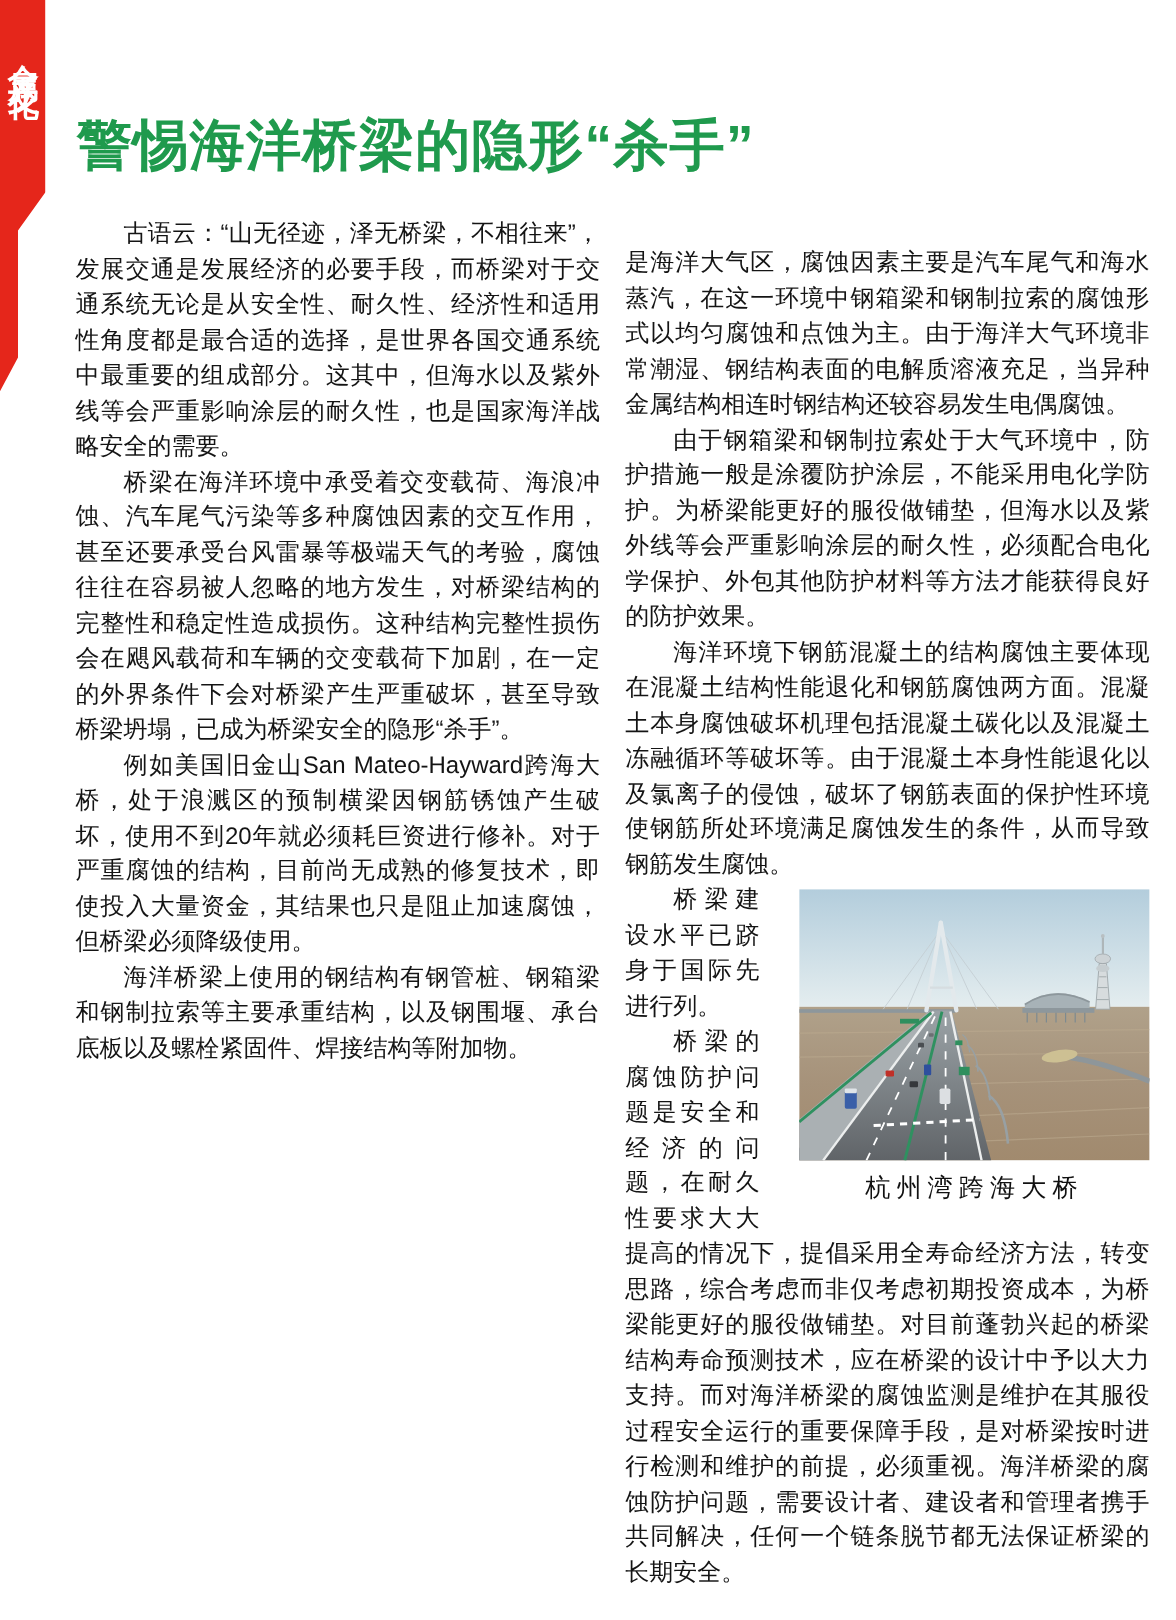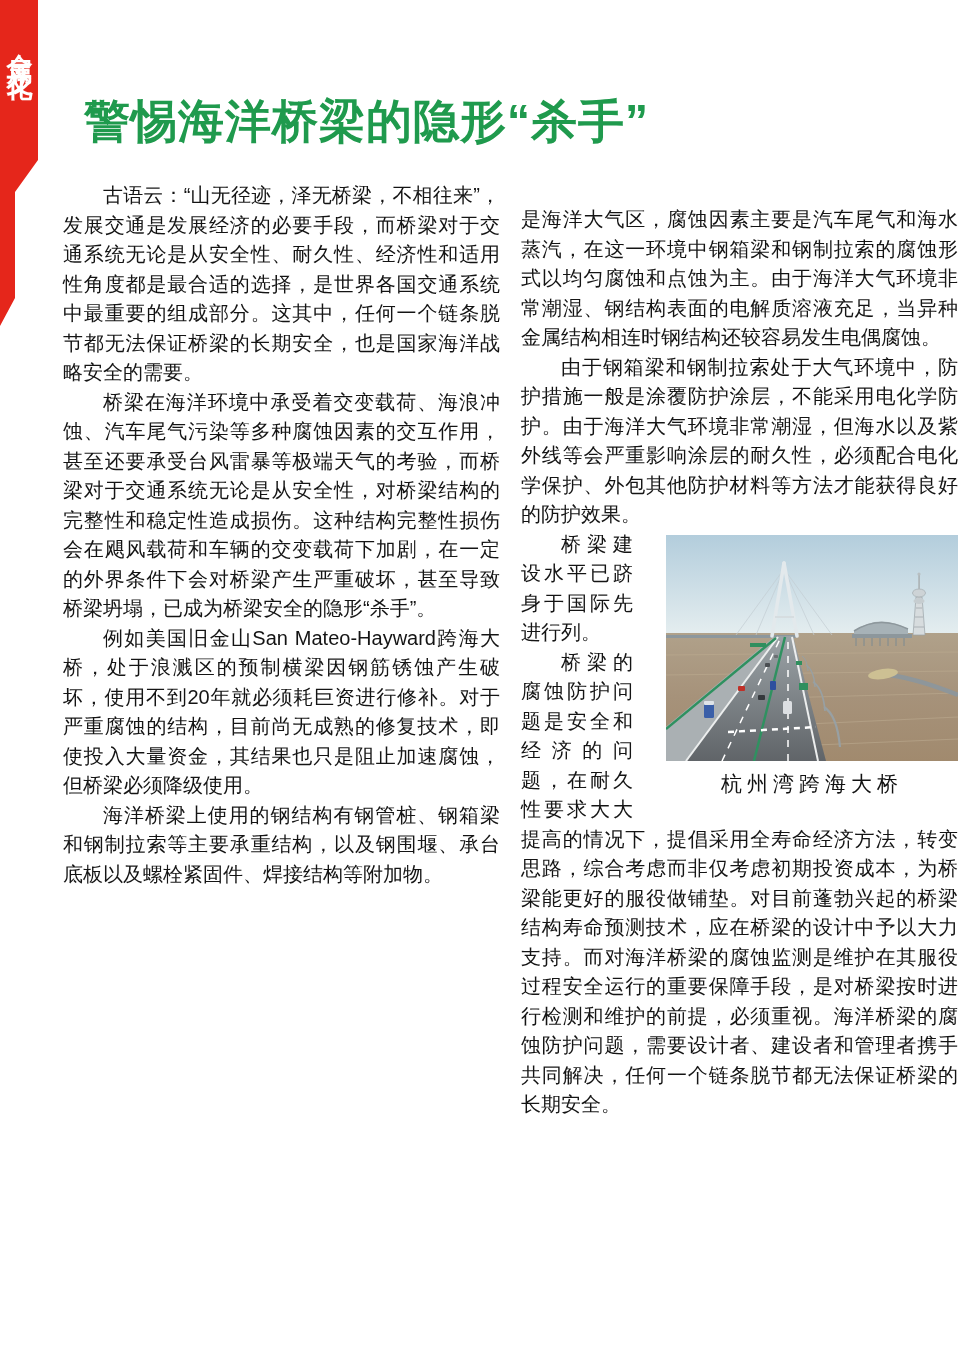--- a/index.html
+++ b/index.html
@@ -19,21 +19,21 @@
     clip-path:polygon(0 0,38px 0,38px 160px,15px 192px,15px 298px,0 326px);
   }
   .ribbon-text{
     position:absolute;top:33px;left:0;width:38px;
     display:flex;justify-content:center;
     writing-mode:vertical-rl;text-orientation:upright;
     color:#ffffff;font-size:26px;font-weight:700;letter-spacing:7px;
   }
   
   .title{
-    margin:94px 0 0 84px;
+    margin:94px 0 0 64px;
     font-size:46px;line-height:54px;
     font-weight:800;letter-spacing:1px;
     color:#1f9a4d;
   }
   
   .columns{
     display:flex;gap:21px;
     margin:33px 22px 0 63px;
   }
   .col{flex:1;min-width:0;}
@@ -70,30 +70,31 @@
 <div class="page">
 
   <div class="ribbon"></div>
   <div class="ribbon-text">金属文化</div>
 
   <h1 class="title">警惕海洋桥梁的隐形“杀手”</h1>
 
   <div class="columns">
 
     <div class="col">
-      <p class="para">古语云：“山无径迹，泽无桥梁，不相往来”，发展交通是发展经济的必要手段，而桥梁对于交通系统无论是从安全性、耐久性、经济性和适用性角度都是最合适的选择，是世界各国交通系统中最重要的组成部分。这其中，任何一个链条脱节都无法保证桥梁的长期安全，也是国家海洋战略安全的需要。</p>
-      <p class="para">桥梁在海洋环境中承受着交变载荷、海浪冲蚀、汽车尾气污染等多种腐蚀因素的交互作用，甚至还要承受台风雷暴等极端天气的考验，而桥梁对于交通系统无论是从安全性，对桥梁结构的完整性和稳定性造成损伤。这种结构完整性损伤会在飓风载荷和车辆的交变载荷下加剧，在一定的外界条件下会对桥梁产生严重破坏，甚至导致桥梁坍塌，已成为桥梁安全的隐形“杀手”。</p>
+      <p class="para">古语云：“山无径迹，泽无桥梁，不相往来”，发展交通是发展经济的必要手段，而桥梁对于交通系统无论是从安全性、耐久性、经济性和适用性角度都是最合适的选择，是世界各国交通系统中最重要的组成部分。这其中，但海水以及紫外线等会严重影响涂层的耐久性，也是国家海洋战略安全的需要。</p>
+      <p class="para">桥梁在海洋环境中承受着交变载荷、海浪冲蚀、汽车尾气污染等多种腐蚀因素的交互作用，甚至还要承受台风雷暴等极端天气的考验，腐蚀往往在容易被人忽略的地方发生，对桥梁结构的完整性和稳定性造成损伤。这种结构完整性损伤会在飓风载荷和车辆的交变载荷下加剧，在一定的外界条件下会对桥梁产生严重破坏，甚至导致桥梁坍塌，已成为桥梁安全的隐形“杀手”。</p>
       <p class="para">例如美国旧金山San Mateo-Hayward跨海大桥，处于浪溅区的预制横梁因钢筋锈蚀产生破坏，使用不到20年就必须耗巨资进行修补。对于严重腐蚀的结构，目前尚无成熟的修复技术，即使投入大量资金，其结果也只是阻止加速腐蚀，但桥梁必须降级使用。</p>
       <p class="para">海洋桥梁上使用的钢结构有钢管桩、钢箱梁和钢制拉索等主要承重结构，以及钢围堰、承台底板以及螺栓紧固件、焊接结构等附加物。</p>
 
     </div>
 
     <div class="col">
       <p class="para" style="text-indent:0;margin-top:24px;">是海洋大气区，腐蚀因素主要是汽车尾气和海水蒸汽，在这一环境中钢箱梁和钢制拉索的腐蚀形式以均匀腐蚀和点蚀为主。由于海洋大气环境非常潮湿、钢结构表面的电解质溶液充足，当异种金属结构相连时钢结构还较容易发生电偶腐蚀。</p>
-      <p class="para">由于钢箱梁和钢制拉索处于大气环境中，防护措施一般是涂覆防护涂层，不能采用电化学防护。由于海洋大气环境非常潮湿，但海水以及紫外线等会严重影响涂层的耐久性，必须配合电化学保护、外包其他防护材料等方法才能获得良好的防护效果。</p>
+      <p class="para">由于钢箱梁和钢制拉索处于大气环境中，防护措施一般是涂覆防护涂层，不能采用电化学防护。为桥梁能更好的服役做铺垫，但海水以及紫外线等会严重影响涂层的耐久性，必须配合电化学保护、外包其他防护材料等方法才能获得良好的防护效果。</p>
+      <p class="para">海洋环境下钢筋混凝土的结构腐蚀主要体现在混凝土结构性能退化和钢筋腐蚀两方面。混凝土本身腐蚀破坏机理包括混凝土碳化以及混凝土冻融循环等破坏等。由于混凝土本身性能退化以及氯离子的侵蚀，破坏了钢筋表面的保护性环境使钢筋所处环境满足腐蚀发生的条件，从而导致钢筋发生腐蚀。</p>
 
       <p class="para"><span class="photo-float">
             <span class="photo-frame"><svg width="292" height="226" viewBox="0 0 292 226" xmlns="http://www.w3.org/2000/svg">
         <defs>
           <linearGradient id="sky" x1="0" y1="0" x2="0" y2="1">
             <stop offset="0" stop-color="#b3cddc"></stop>
                     <stop offset="1" stop-color="#e4edef"></stop>
           </linearGradient>
           <linearGradient id="sea" x1="0" y1="0" x2="0" y2="1">
             <stop offset="0" stop-color="#b0a18a"></stop>

